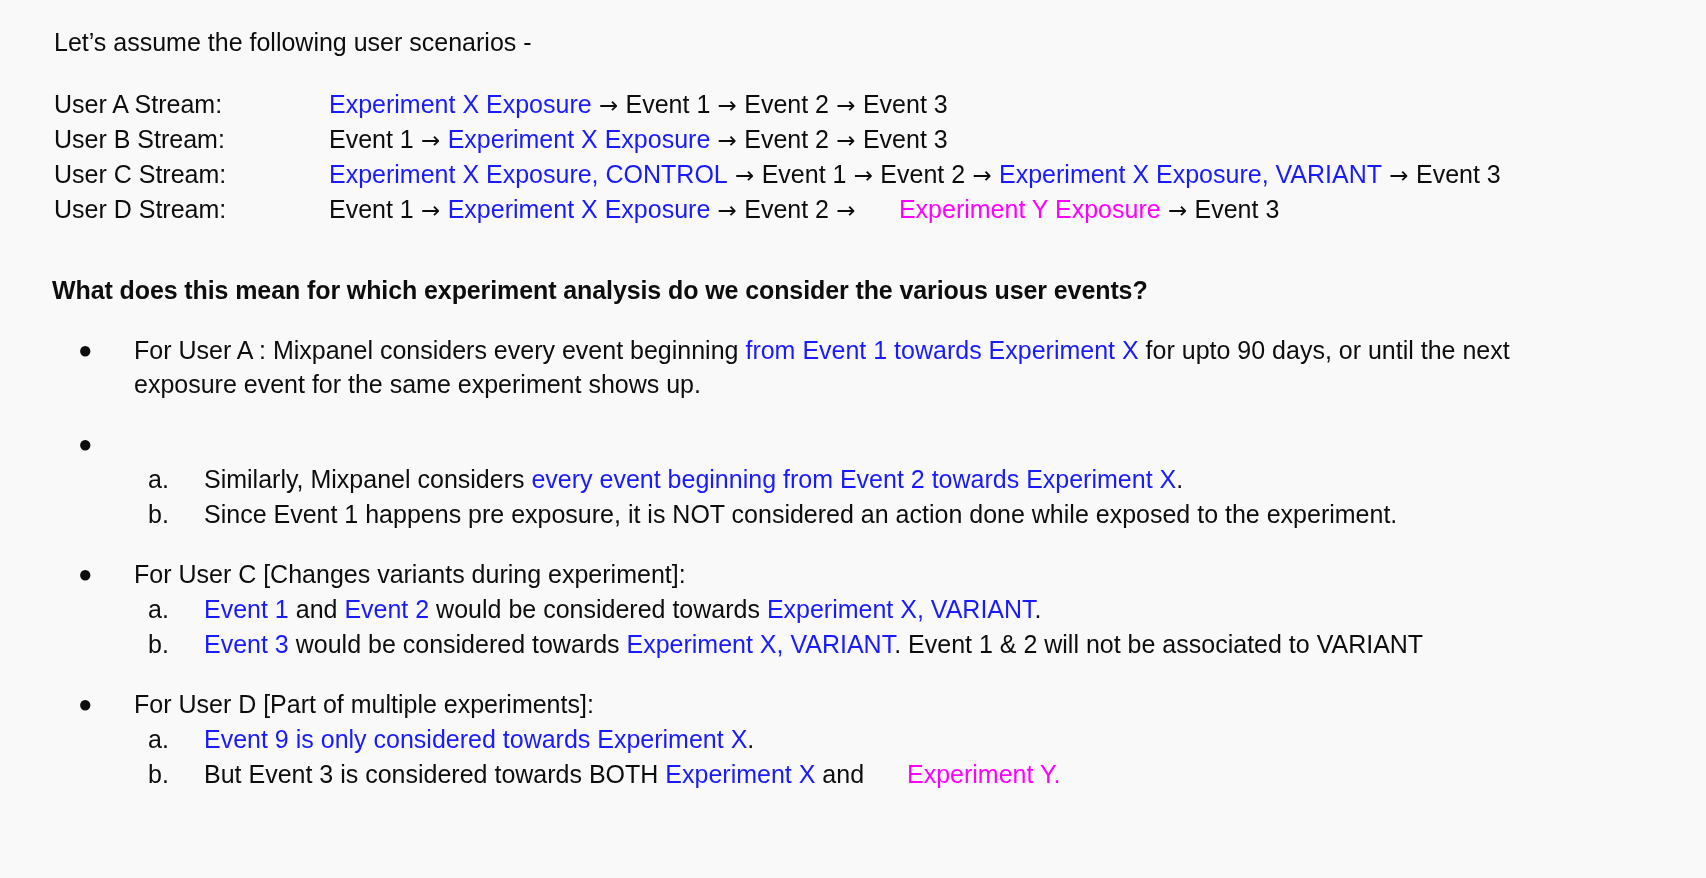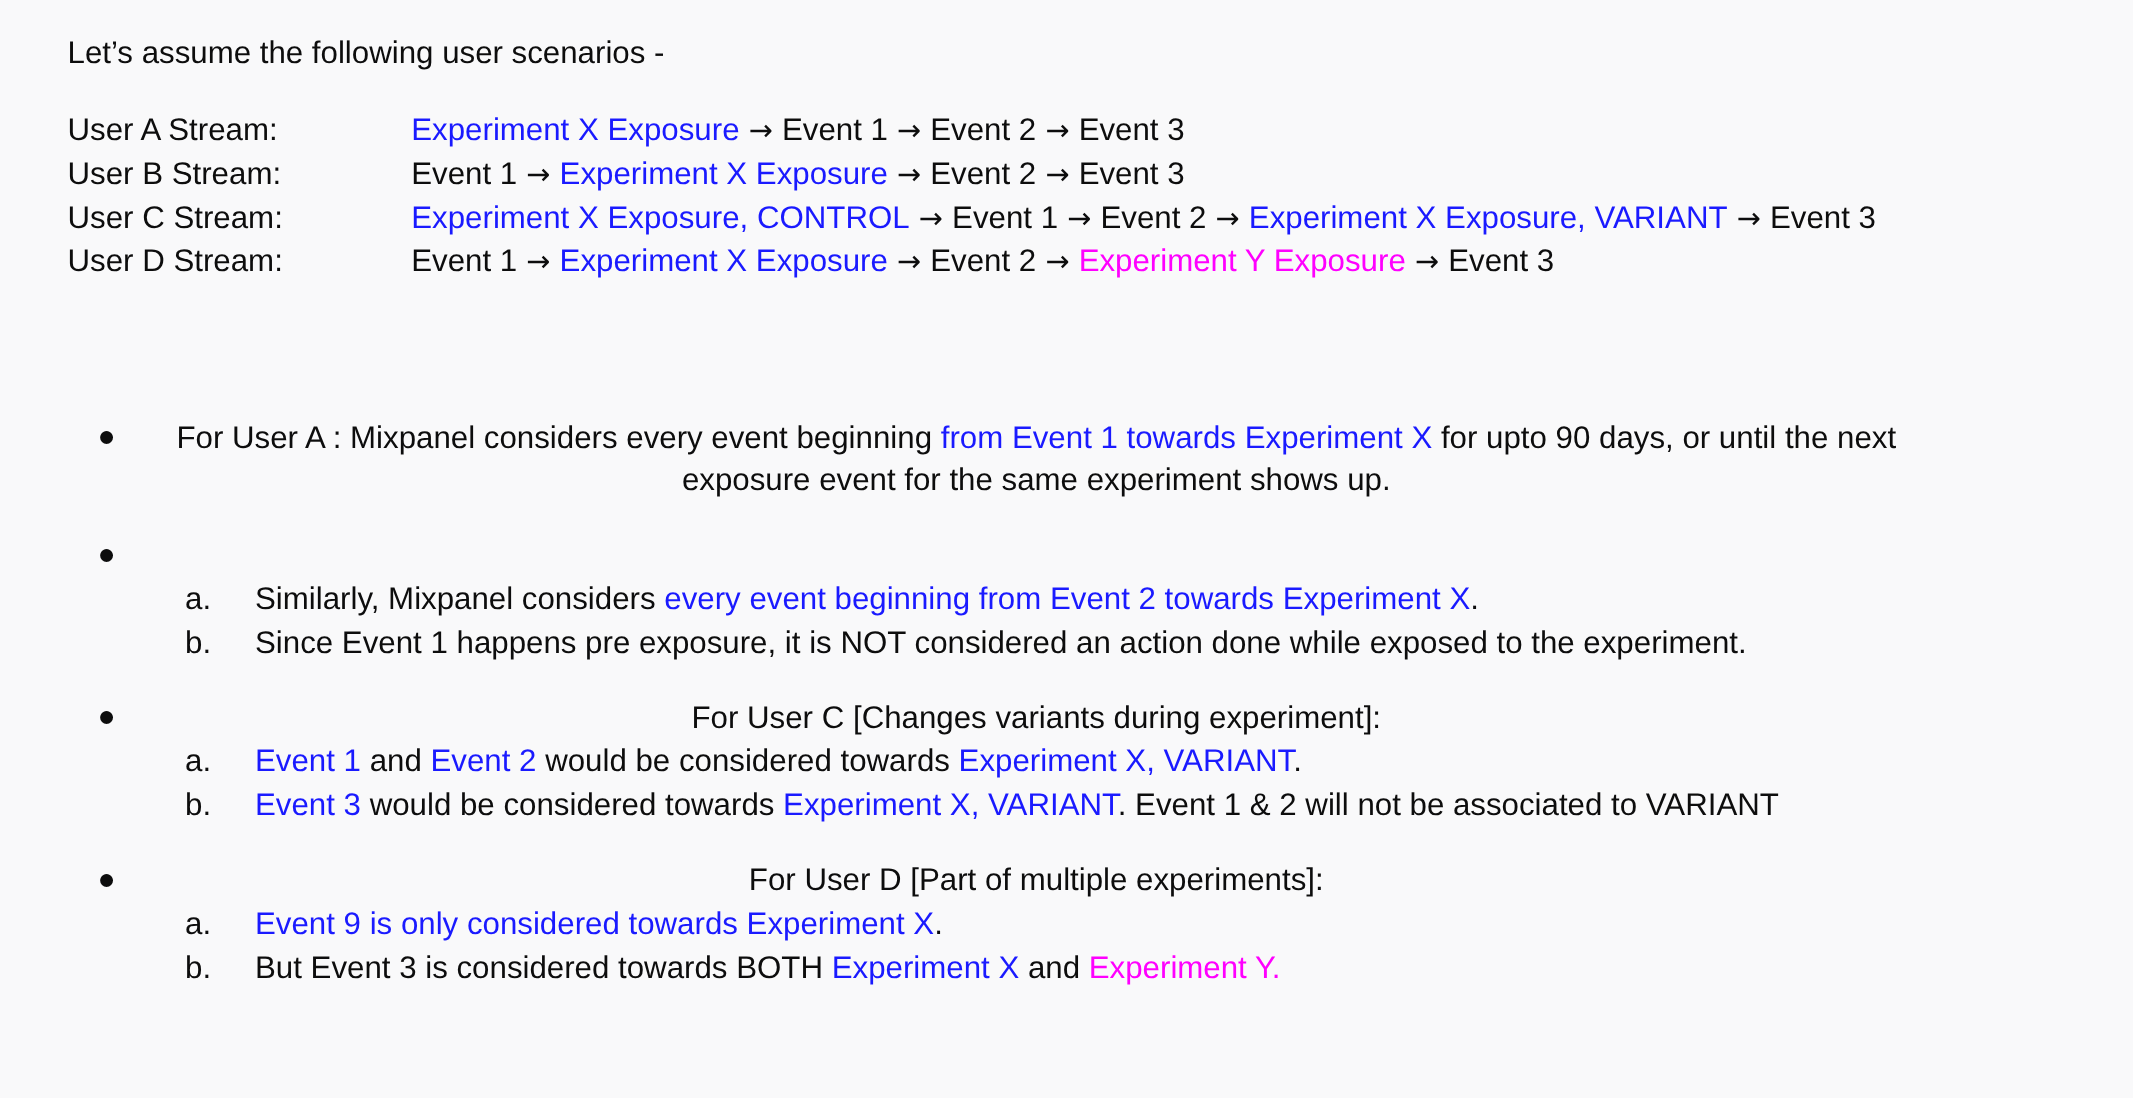--- a/index.html
+++ b/index.html
@@ -78,39 +78,38 @@
     width: 56px;
     margin-left: 78px;
     font-size: 24px;
     line-height: 34px;
     text-align: left;
   }
   .bullet-text {
     flex: 1 1 auto;
     max-width: 1390px;
     line-height: 34px;
-    text-align: center;
   }
   .sub-row {
     display: flex;
     margin-top: 1px;
   }
   .sub-marker {
     flex: 0 0 auto;
     width: 56px;
     margin-left: 148px;
     line-height: 34px;
   }
   .sub-text {
     flex: 1 1 auto;
     line-height: 34px;
     white-space: nowrap;
   }
   .blue { color: #1a1aff; }
-  .magenta { color: #ff00ff; }
+  .magenta { color: #ff00ff; margin-left: 36px; }
   .arrow { font-family: "DejaVu Sans", sans-serif; font-size: 23px; }
 </style>
 </head>
 <body>
 
 <div class="page">
 
   <div class="intro">Let’s assume the following user scenarios -</div>
 
   <div class="streams">
@@ -125,20 +124,21 @@
       <div class="stream-row">
         <div class="stream-label">User C Stream:</div>
         <div class="stream-body"><span class="blue">Experiment X Exposure, CONTROL</span><span class="arrow"> → </span><span>Event 1</span><span class="arrow"> → </span><span>Event 2</span><span class="arrow"> → </span><span class="blue">Experiment X Exposure, VARIANT</span><span class="arrow"> → </span><span>Event 3</span></div>
       </div>
       <div class="stream-row">
         <div class="stream-label">User D Stream:</div>
         <div class="stream-body"><span>Event 1</span><span class="arrow"> → </span><span class="blue">Experiment X Exposure</span><span class="arrow"> → </span><span>Event 2</span><span class="arrow"> → </span><span class="magenta">Experiment Y Exposure</span><span class="arrow"> → </span><span>Event 3</span></div>
       </div>
     </div>
 
+  <div class="question">What does this mean for which experiment analysis do we consider the various user events?</div>
 
   <div class="bullets">
       <div class="bullet-block">
         <div class="bullet-row">
           <div class="bullet-marker">●</div>
           <div class="bullet-text"><span>For User A : Mixpanel considers every event beginning </span><span class="blue">from Event 1 towards Experiment X</span><span> for upto 90 days, or until the next exposure event for the same experiment shows up.</span></div>
         </div>
       </div>
       <div class="bullet-block">
         <div class="bullet-row">

